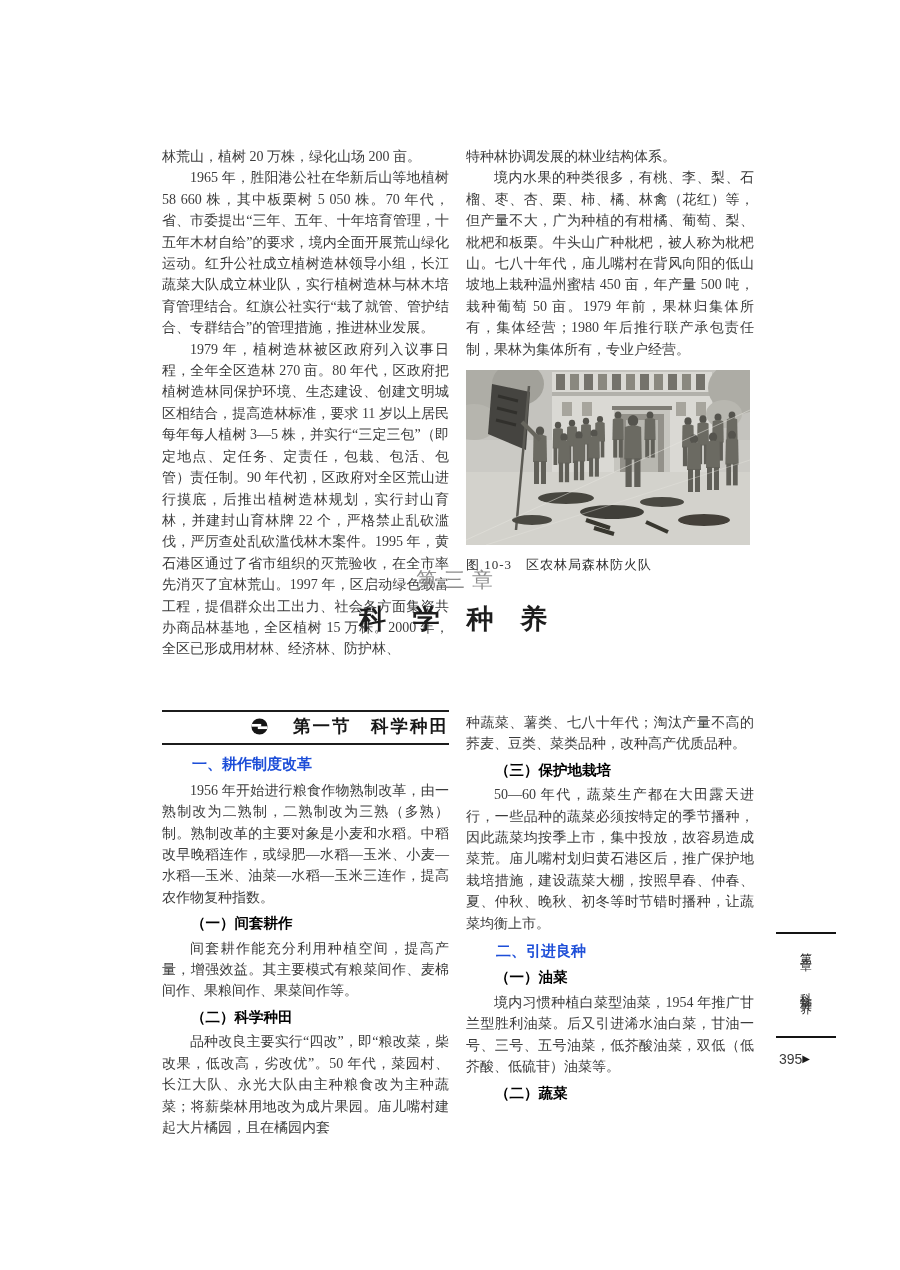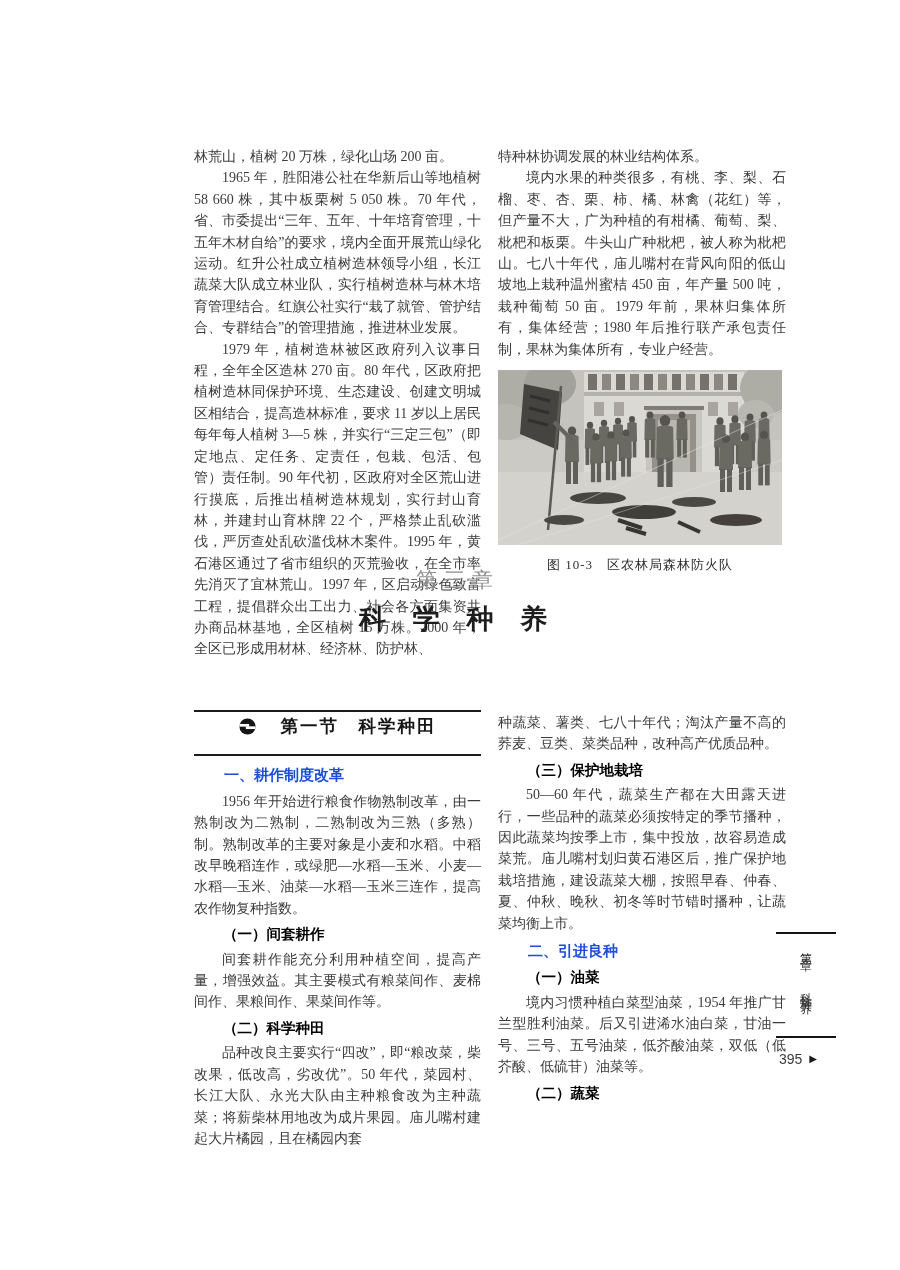--- a/index.html
+++ b/index.html
@@ -1,60 +1,60 @@
 <!DOCTYPE html>
 <html><head>
 <meta charset="utf-8">
 <style>
   html,body{margin:0;padding:0;background:#ffffff;}
   .page{
     position:relative;width:900px;height:1270px;background:#ffffff;
     font-family:"Liberation Serif","DejaVu Serif",serif;
     color:#3b3b3b;overflow:hidden;
   }
-  .col{position:absolute;font-size:14px;line-height:21.4px;text-align:justify;text-justify:inter-ideograph;margin-left:32px;}
+  .col{position:absolute;font-size:14px;line-height:21.4px;text-align:justify;text-justify:inter-ideograph;}
   .col-tl{left:162px;top:146px;width:287px;}
   .col-tr{left:466px;top:146px;width:288px;}
   .col-bl{left:162px;top:710px;width:287px;}
   .col-br{left:466px;top:712px;width:288px;}
   .p{margin:0;text-indent:2em;}
   .p.cont{text-indent:0;}
   .hA{font-weight:bold;color:#1d4ed8;text-indent:2em;font-size:15px;margin:7px 0 4px 0;}
   .hB{font-weight:bold;color:#000000;text-indent:2em;font-size:14.5px;margin:5px 0 3px 0;}
   
   .figure{margin-top:10px;width:284px;}
   .photo-frame{width:284px;height:175px;overflow:hidden;background:#cfcec9;}
-  .fig-caption{margin-top:9px;text-align:center;font-size:13px;color:#2f2f2f;
+  .fig-caption{margin-top:9px;text-align:left;font-size:13px;color:#2f2f2f;
     font-family:"Liberation Serif","DejaVu Serif",serif;letter-spacing:1px;}
   
   .chapter{position:absolute;left:162px;top:566px;width:592px;text-align:center;}
   .chapter-eyebrow{font-size:21px;color:#8e8e8e;letter-spacing:7px;}
   .chapter-title{margin-top:7px;font-size:27px;font-weight:bold;color:#1d1d1d;letter-spacing:10px;}
   
   .sec-header{
     border-top:2px solid #1c1c1c;border-bottom:2px solid #1c1c1c;
-    padding:4px 0 17px 0;display:flex;align-items:center;justify-content:center;gap:25px;
+    padding:4px 0 6px 0;display:flex;align-items:center;justify-content:flex-end;gap:25px;
   }
   .sec-header .sec-title{font-size:17.5px;font-weight:bold;color:#161616;letter-spacing:2px;text-indent:0;}
   .sec-icon{width:17px;height:17px;display:inline-block;flex:0 0 auto;}
   .sec-body{margin-top:9px;}
   
   .margin-tab{
     position:absolute;left:776px;top:932px;width:60px;height:84px;
     border-top:2px solid #141414;border-bottom:2px solid #141414;
     padding:9px 0;display:flex;justify-content:center;
   }
   .margin-tab .vtext{
     writing-mode:vertical-rl;text-orientation:upright;
     font-size:12px;color:#2c2c2c;letter-spacing:3px;line-height:1;
   }
   .margin-tab .vtext .gap{display:inline-block;margin-top:14px;}
   
   .pageno{position:absolute;left:779px;top:1051px;font-size:14px;color:#3a3a3a;
-    font-family:"Liberation Sans","DejaVu Sans",sans-serif;display:flex;align-items:center;gap:7px;}
+    font-family:"Liberation Sans","DejaVu Sans",sans-serif;display:flex;align-items:center;}
   .pageno .tri{font-size:10px;color:#1a1a1a;line-height:1;}
 </style>
 </head>
 <body>
 
 <div class="page">
 
   <div class="col col-tl">
     <p class="p cont">林荒山，植树 20 万株，绿化山场 200 亩。</p>
     <p class="p">1965 年，胜阳港公社在华新后山等地植树 58 660 株，其中板栗树 5 050 株。70 年代，省、市委提出“三年、五年、十年培育管理，十五年木材自给”的要求，境内全面开展荒山绿化运动。红升公社成立植树造林领导小组，长江蔬菜大队成立林业队，实行植树造林与林木培育管理结合。红旗公社实行“栽了就管、管护结合、专群结合”的管理措施，推进林业发展。</p>

